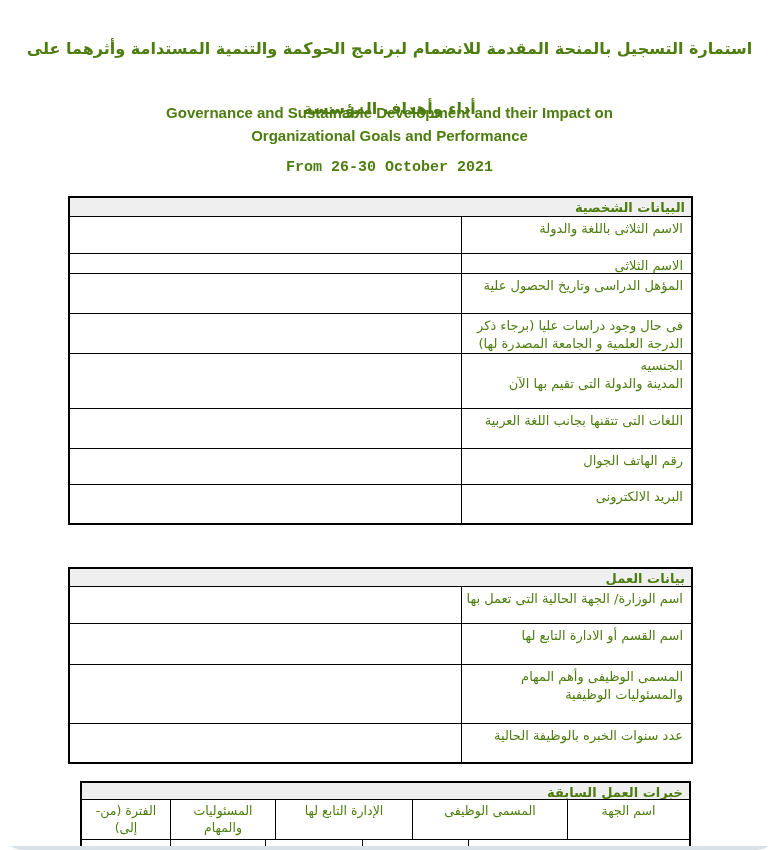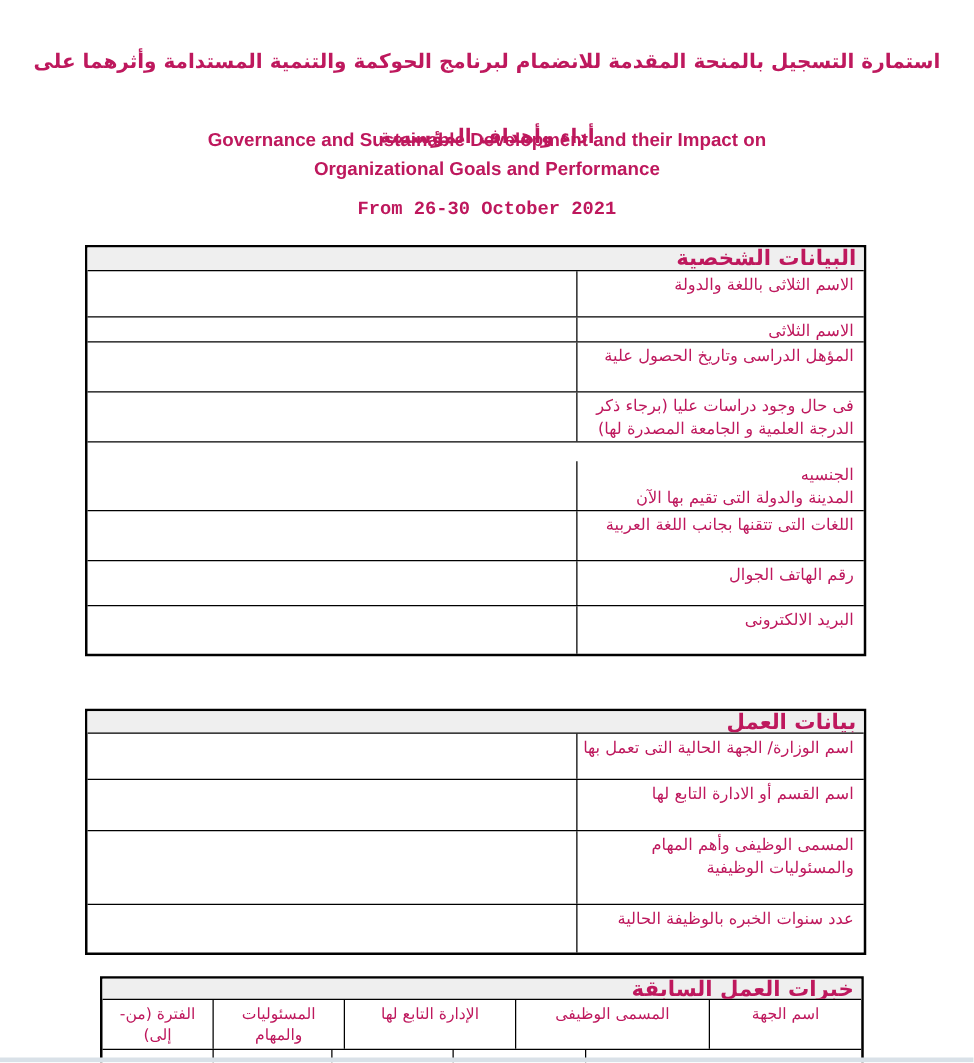--- a/index.html
+++ b/index.html
@@ -1,18 +1,18 @@
 <!DOCTYPE html>
 <html lang="ar"><head>
 <meta charset="utf-8">
 <style>
   html,body{margin:0;padding:0;background:#ffffff;}
   .page{
     position:relative;width:779px;height:850px;background:#ffffff;
-    overflow:hidden;font-family:"DejaVu Sans",sans-serif;color:#be185d;
+    overflow:hidden;font-family:"DejaVu Sans",sans-serif;color:#4d7c0f;border-radius:23px;
   }
   
   .title-ar{
     position:absolute;top:34px;left:0;width:779px;text-align:center;
     direction:rtl;font-weight:bold;font-size:16px;line-height:30px;
     white-space:pre-line;
   }
   .title-en{
     position:absolute;top:101px;left:0;width:779px;text-align:center;
     font-family:"Liberation Sans",sans-serif;font-weight:bold;font-size:15px;
@@ -22,21 +22,21 @@
     position:absolute;top:159px;left:0;width:779px;text-align:center;
     font-family:Liberation Mono, monospace;font-weight:bold;font-size:15px;
   }
   
   .tbl{
     position:absolute;box-sizing:border-box;direction:rtl;
     border:2px solid #000;background:#fff;
   }
   .tbl-section-header{
     box-sizing:border-box;background:#efefef;border-bottom:1px solid #000;
-    font-weight:bold;font-size:17px;line-height:17px;
+    font-weight:bold;font-size:13px;line-height:17px;
     padding:1px 6px 0 0;text-align:right;overflow:hidden;
   }
   .tbl-row{
     display:flex;box-sizing:border-box;border-bottom:1px solid #000;
   }
   .tbl-row.last{border-bottom:none;}
   .label-cell{
     box-sizing:border-box;width:230px;border-left:1px solid #000;
     font-size:13px;line-height:18px;padding:3px 8px 0 4px;
     text-align:right;white-space:pre-line;overflow:hidden;
@@ -87,21 +87,21 @@
     </div>
     <div class="tbl-row" style="height:40px;">
       <div class="label-cell">المؤهل الدراسى وتاريخ الحصول علية</div>
       <div class="input-cell"></div>
     </div>
     <div class="tbl-row" style="height:40px;">
       <div class="label-cell">فى حال وجود دراسات عليا (برجاء ذكر
 الدرجة العلمية و الجامعة المصدرة لها)</div>
       <div class="input-cell"></div>
     </div>
-    <div class="tbl-row" style="height:55px;align-items:flex-end;">
+    <div class="tbl-row" style="height:55px;">
       <div class="label-cell">الجنسيه
 المدينة والدولة التى تقيم بها الآن</div>
       <div class="input-cell"></div>
     </div>
     <div class="tbl-row" style="height:40px;">
       <div class="label-cell">اللغات التى تتقنها بجانب اللغة العربية</div>
       <div class="input-cell"></div>
     </div>
     <div class="tbl-row" style="height:36px;">
       <div class="label-cell">رقم الهاتف الجوال</div>

